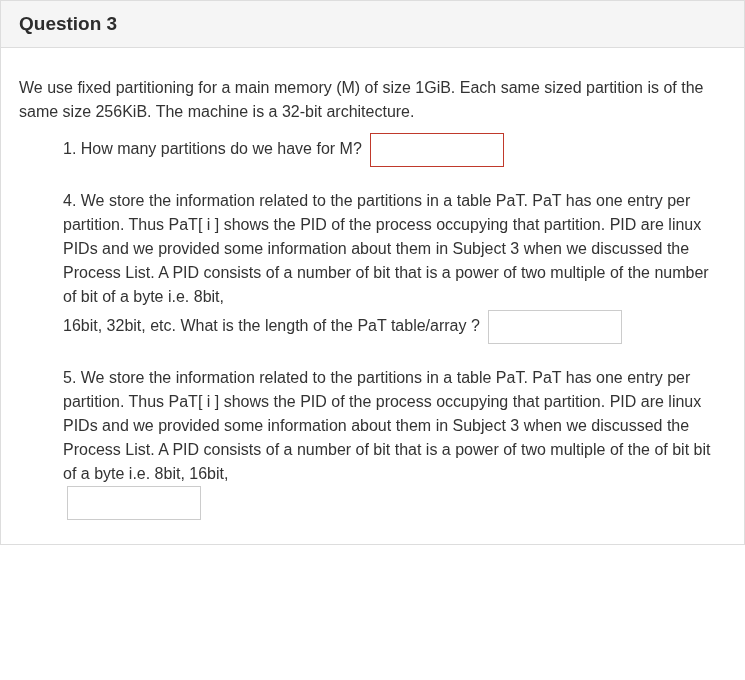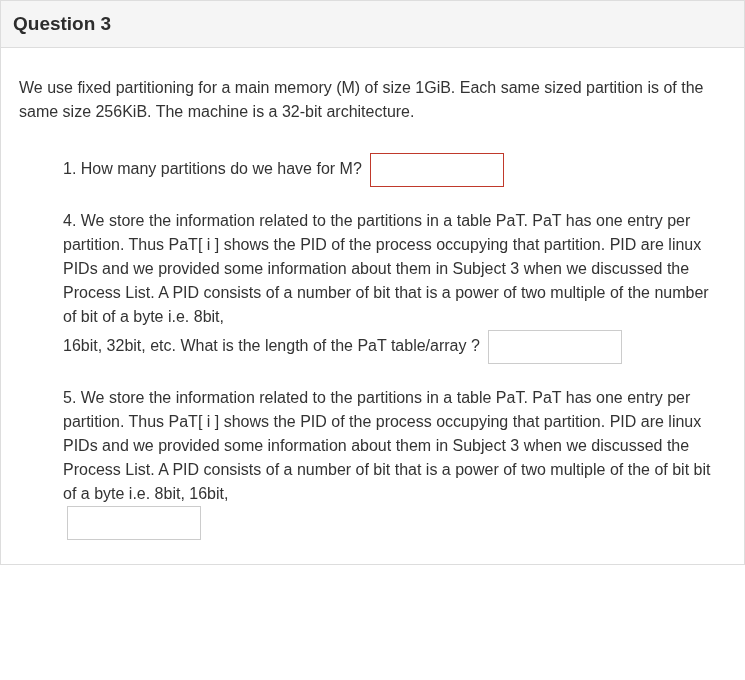--- a/index.html
+++ b/index.html
@@ -10,35 +10,35 @@
     body {
       font-family: -apple-system, BlinkMacSystemFont, "Segoe UI", Helvetica, Arial, sans-serif;
       font-size: 16px;
       color: #333;
       background: #fff;
       width: 745px;
     }
     .question-header {
       background: #f5f5f5;
       border: 1px solid #ddd;
-      padding: 12px 12px;
+      padding: 12px 18px;
     }
     .question-title {
       font-weight: 700;
       font-size: 19px;
       color: #2d2d2d;
     }
     .question-body {
       border: 1px solid #ddd;
       border-top: none;
       padding: 28px 18px 24px 18px;
       line-height: 1.5;
     }
     .intro {
-      margin-bottom: 28px;
+      margin-bottom: 8px;
       color: #333;
     }
     .subq {
       margin-bottom: 22px;
       color: #333;
       margin-left: 44px;
     }
     .inline-input {
       display: inline-block;
       border: 1px solid #ccc;

